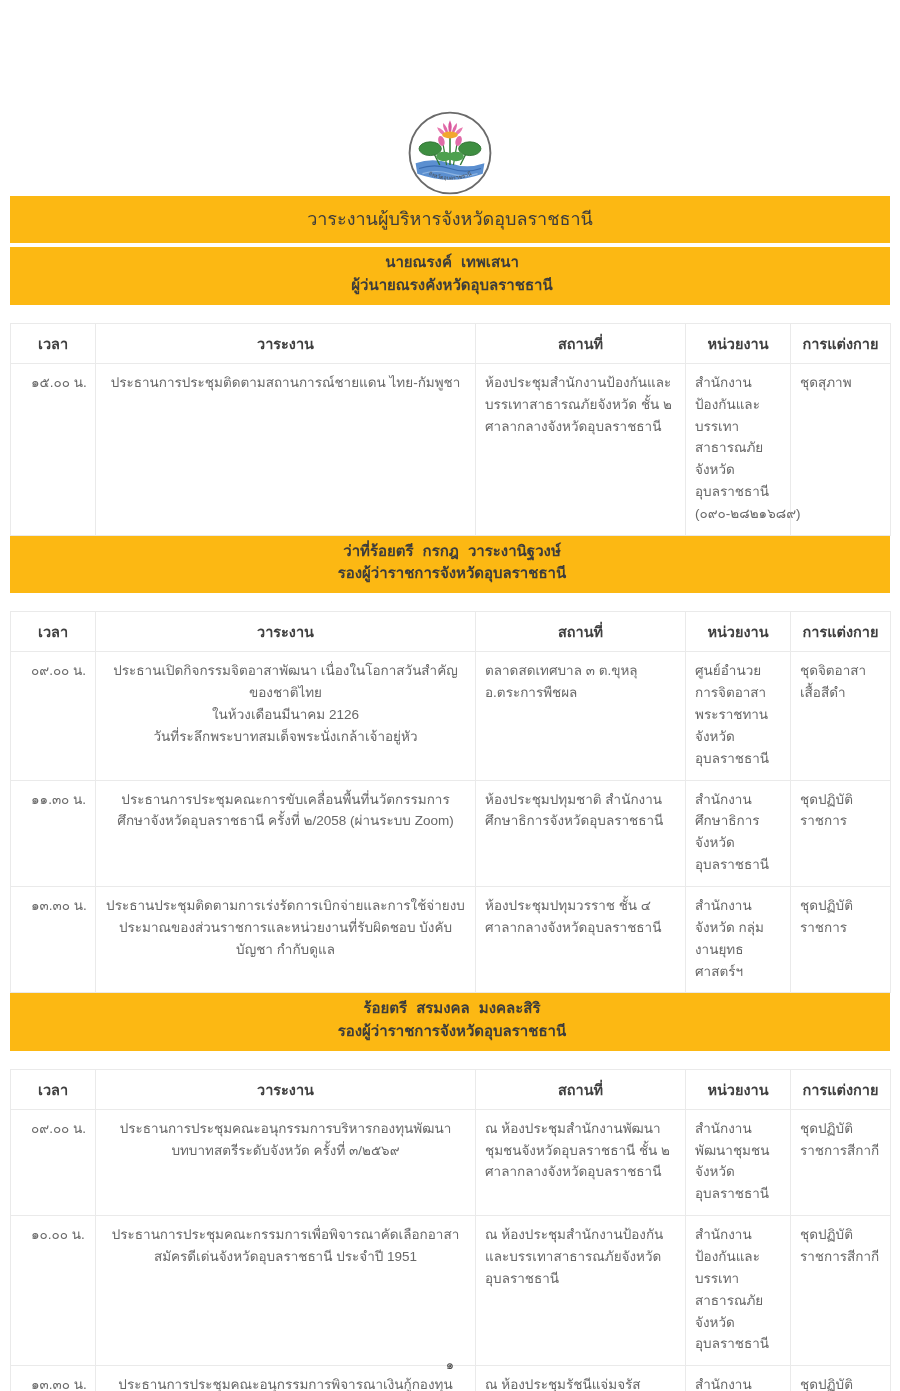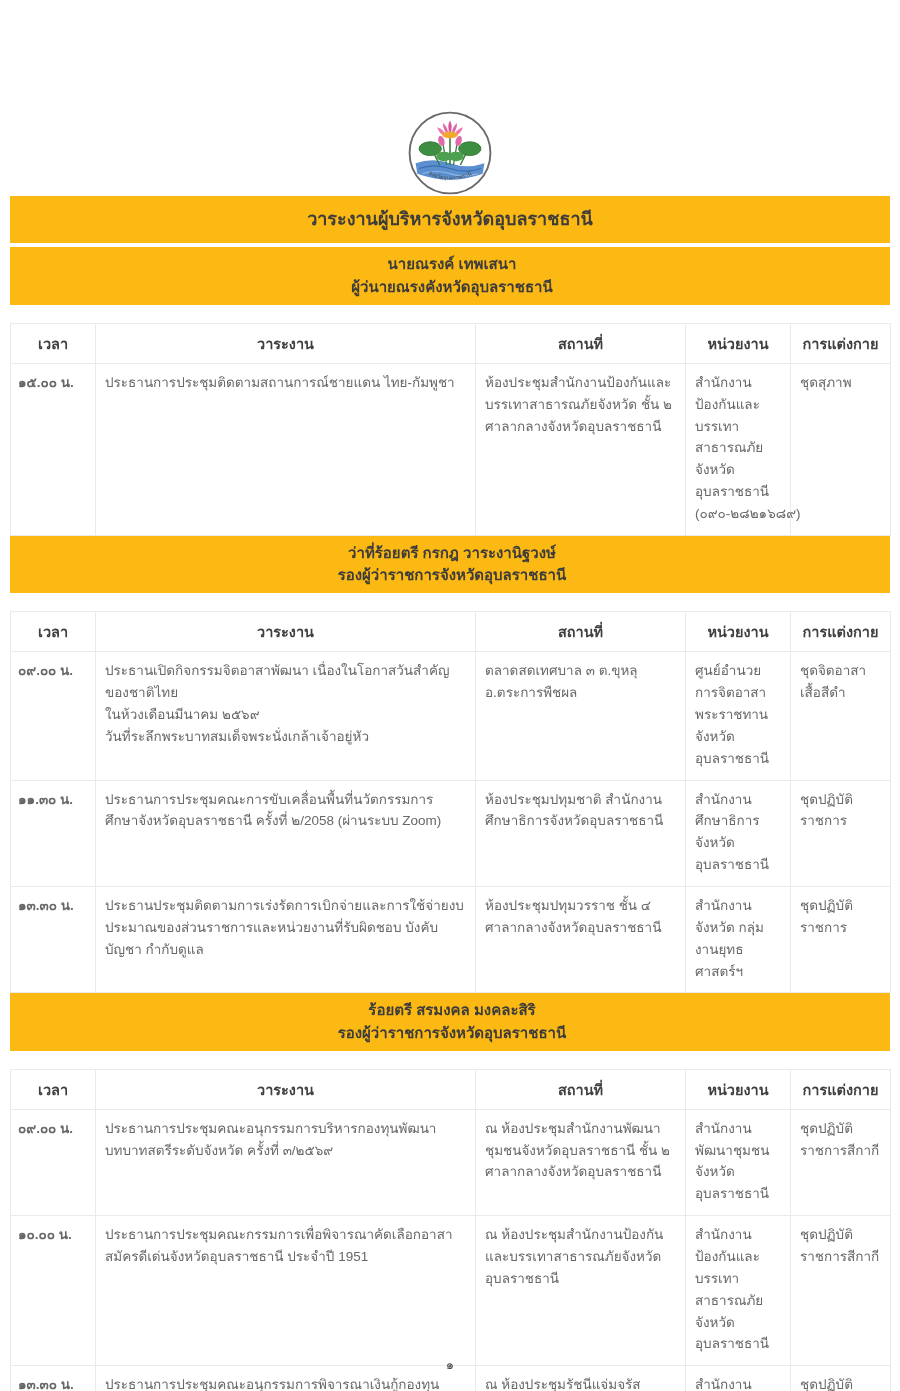--- a/index.html
+++ b/index.html
@@ -8,42 +8,42 @@
     font-family:"Liberation Sans",sans-serif;
     -webkit-font-smoothing:antialiased;
   }
   .content{width:880px;margin:0 auto;position:relative;}
   
   .logo-wrap{padding-top:110px;display:flex;justify-content:center;}
   .logo-wrap svg{width:86px;height:86px;display:block;}
   
   .band{background:#FCB813;text-align:center;color:#3c3c3c;}
   .title-band{padding:9px 0 10px 0;}
-  .title-band .line{font-size:18px;font-weight:bold;line-height:1.58;}
+  .title-band .line{font-size:18px;font-weight:normal;line-height:1.58;}
   .gap{height:4px;background:#ffffff;}
-  .section-band{padding:6px 0 7px 4px;}
+  .section-band{padding:6px 0 7px 4px;font-family:Liberation Mono, monospace;}
   .section-band .line{font-size:15px;font-weight:bold;line-height:1.48;}
   
   table{border-collapse:collapse;table-layout:fixed;width:880px;background:#fff;margin-top:18px;}
   col.c-time{width:85px;}
   col.c-agenda{width:380px;}
   col.c-location{width:210px;}
   col.c-agency{width:105px;}
   col.c-dress{width:100px;}
   th,td{border:1px solid #eaeaea;vertical-align:top;}
   th{
     font-size:14.5px;font-weight:bold;color:#3f3f3f;
     padding:8px 4px;text-align:center;background:#fff;
   }
   td{
     font-size:13.5px;color:#686868;line-height:1.62;
     padding:8px 9px 10px 9px;text-align:left;
   }
-  td.time{padding-left:7px;padding-right:2px;white-space:nowrap;font-weight:bold;}
-  td.agenda{white-space:pre-line;}
+  td.time{padding-left:20px;padding-right:2px;white-space:nowrap;}
+  td.agenda{white-space:pre-line;text-align:center;}
   
   .page-number{
     position:absolute;bottom:16px;left:0;width:100%;
     text-align:center;font-size:13px;color:#4a4a4a;
   }
 </style>
 </head>
 <body>
 
 <div class="content">
@@ -139,21 +139,21 @@
         <tr>
       <th>เวลา</th>
       <th>วาระงาน</th>
       <th>สถานที่</th>
       <th>หน่วยงาน</th>
       <th>การแต่งกาย</th>
     </tr>
     <tr>
       <td class="time">๐๙.๐๐ น.</td>
       <td class="agenda">ประธานเปิดกิจกรรมจิตอาสาพัฒนา เนื่องในโอกาสวันสำคัญของชาติไทย
-ในห้วงเดือนมีนาคม ๒๕๖๙
+ในห้วงเดือนมีนาคม 2126
 วันที่ระลึกพระบาทสมเด็จพระนั่งเกล้าเจ้าอยู่หัว</td>
       <td>ตลาดสดเทศบาล ๓ ต.ขุหลุ อ.ตระการพืชผล</td>
       <td>ศูนย์อำนวยการจิตอาสาพระราชทานจังหวัดอุบลราชธานี</td>
       <td>ชุดจิตอาสา เสื้อสีดำ</td>
     </tr>
     <tr>
       <td class="time">๑๑.๓๐ น.</td>
       <td class="agenda">ประธานการประชุมคณะการขับเคลื่อนพื้นที่นวัตกรรมการศึกษาจังหวัดอุบลราชธานี ครั้งที่ ๒/2058 (ผ่านระบบ Zoom)</td>
       <td>ห้องประชุมปทุมชาติ สำนักงานศึกษาธิการจังหวัดอุบลราชธานี</td>
       <td>สำนักงานศึกษาธิการจังหวัดอุบลราชธานี</td>

